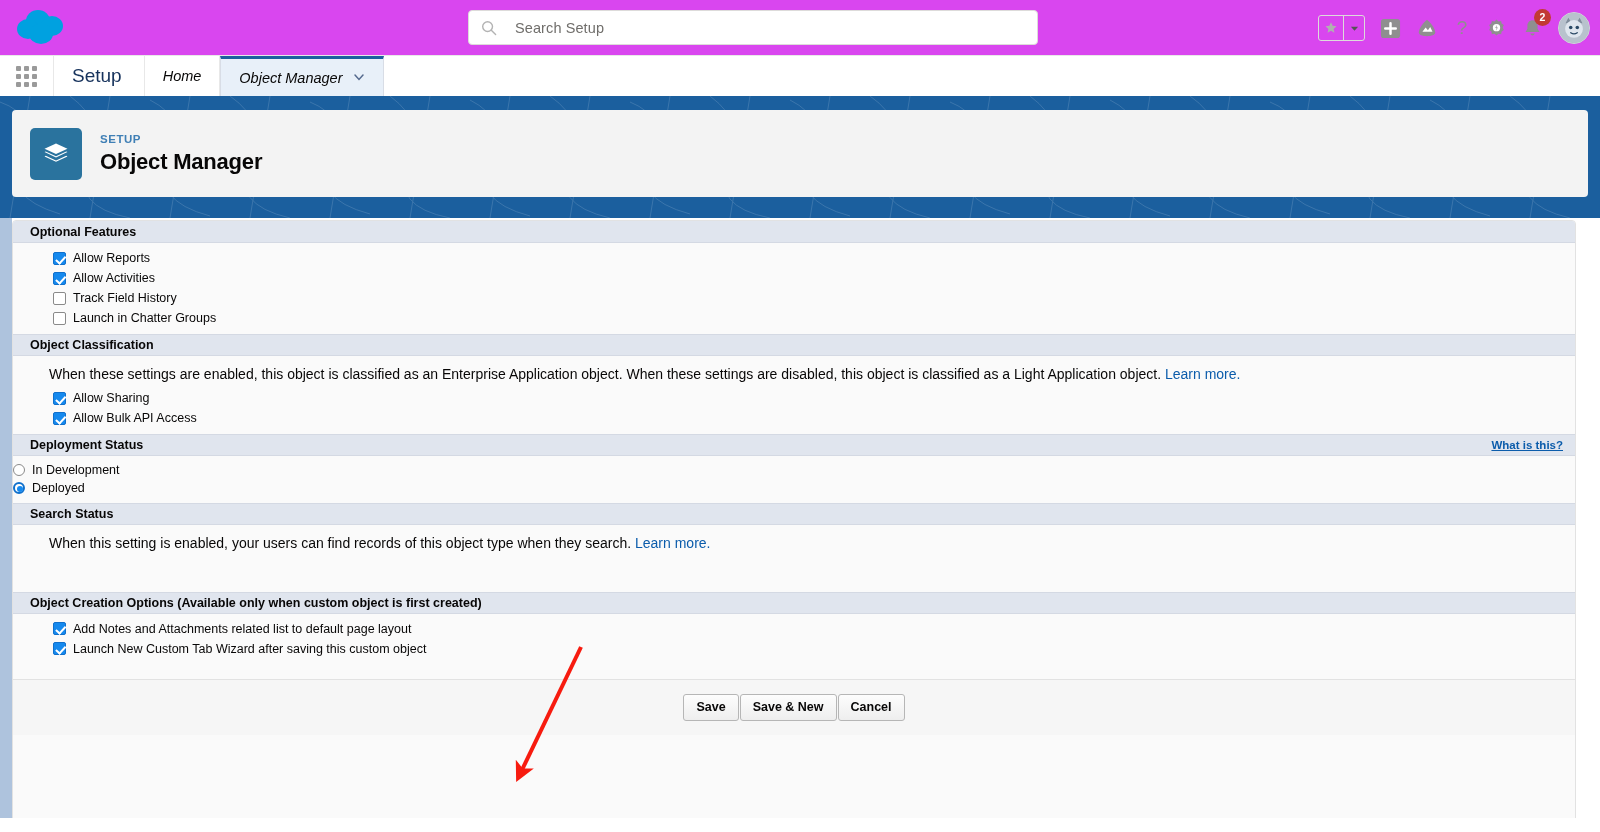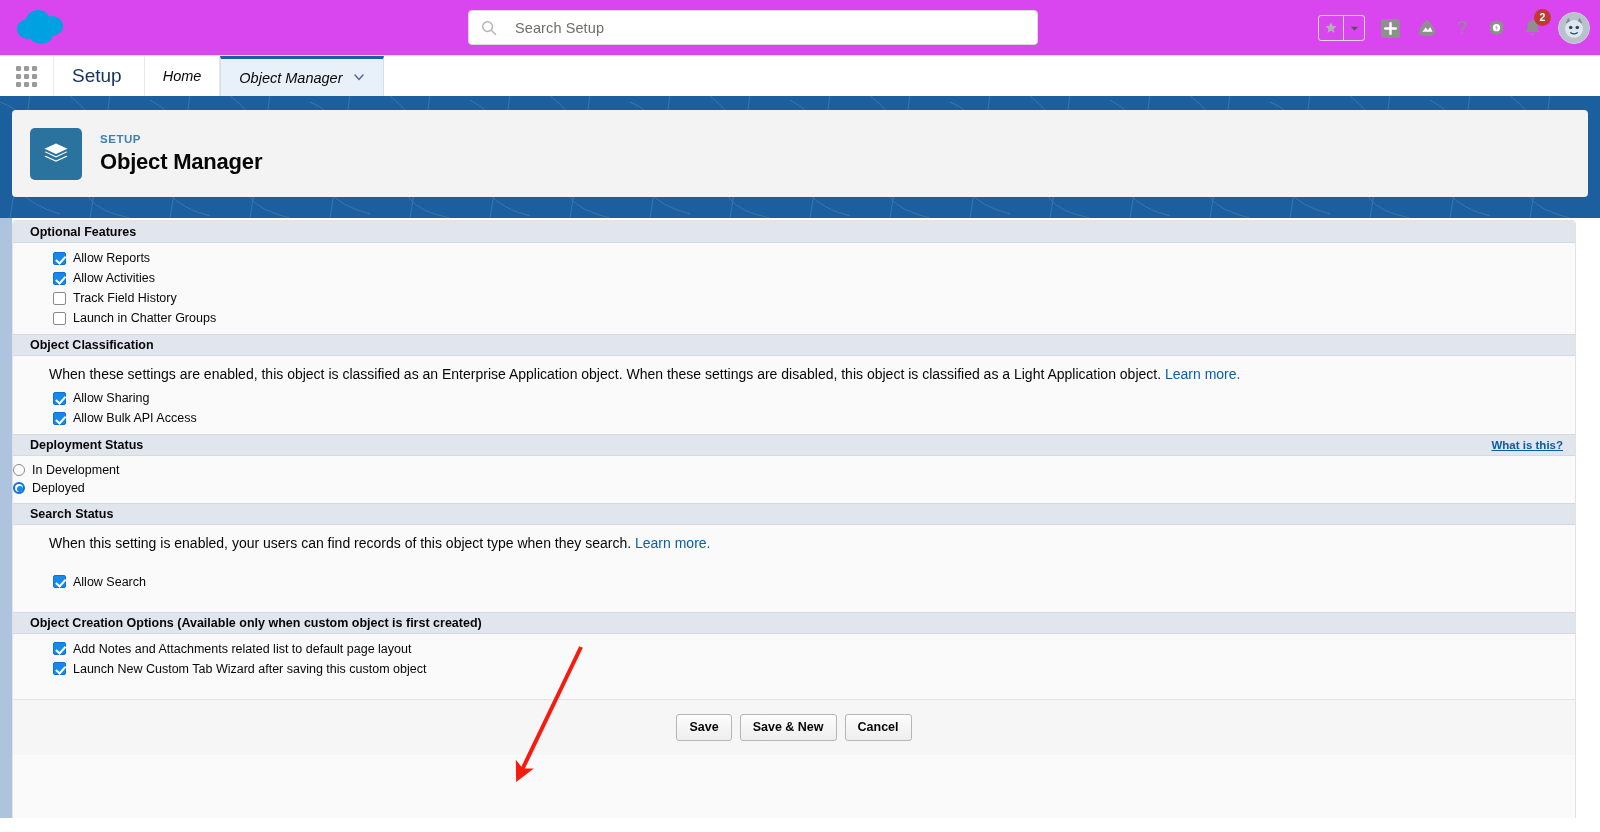--- a/index.html
+++ b/index.html
@@ -241,21 +241,21 @@
     position: relative; top: 1px;
   }
 
   .spacer-row { height: 14px; background: #fafafa; }
 
   .button-bar {
     border-top: 1px solid #e2e2e2;
     background: #f6f6f6;
     height: 56px;
     display: flex; align-items: center; justify-content: center;
-    gap: 8px;
+    gap: 1px;
   }
   .btn {
     font-family: "Liberation Sans", sans-serif;
     font-size: 12.5px; font-weight: bold;
     color: #080707;
     background: linear-gradient(#fdfdfd, #eeeeee);
     border: 1px solid #b6b6b6;
     border-radius: 3px;
     padding: 4px 12px;
     cursor: pointer;
@@ -518,24 +518,20 @@
   </div>
 
   <div class="section-header">
     <span>Search Status</span>
   </div>
   <div class="section-body">
     <div class="desc-text">
       <span>When this setting is enabled, your users can find records of this object type when they search. </span><a class="lnk">Learn more.</a>
     </div>
     <div class="spacer-row"></div>
-    <div class="check-row">
-      <span class="cb checked"></span>
-      <span>Allow Search</span>
-    </div>
     <div class="spacer-row"></div>
   </div>
 
   <div class="section-header">
     <span>Object Creation Options (Available only when custom object is first created)</span>
   </div>
   <div class="section-body">
     <div class="check-row">
       <span class="cb checked"></span>
       <span>Add Notes and Attachments related list to default page layout</span>

